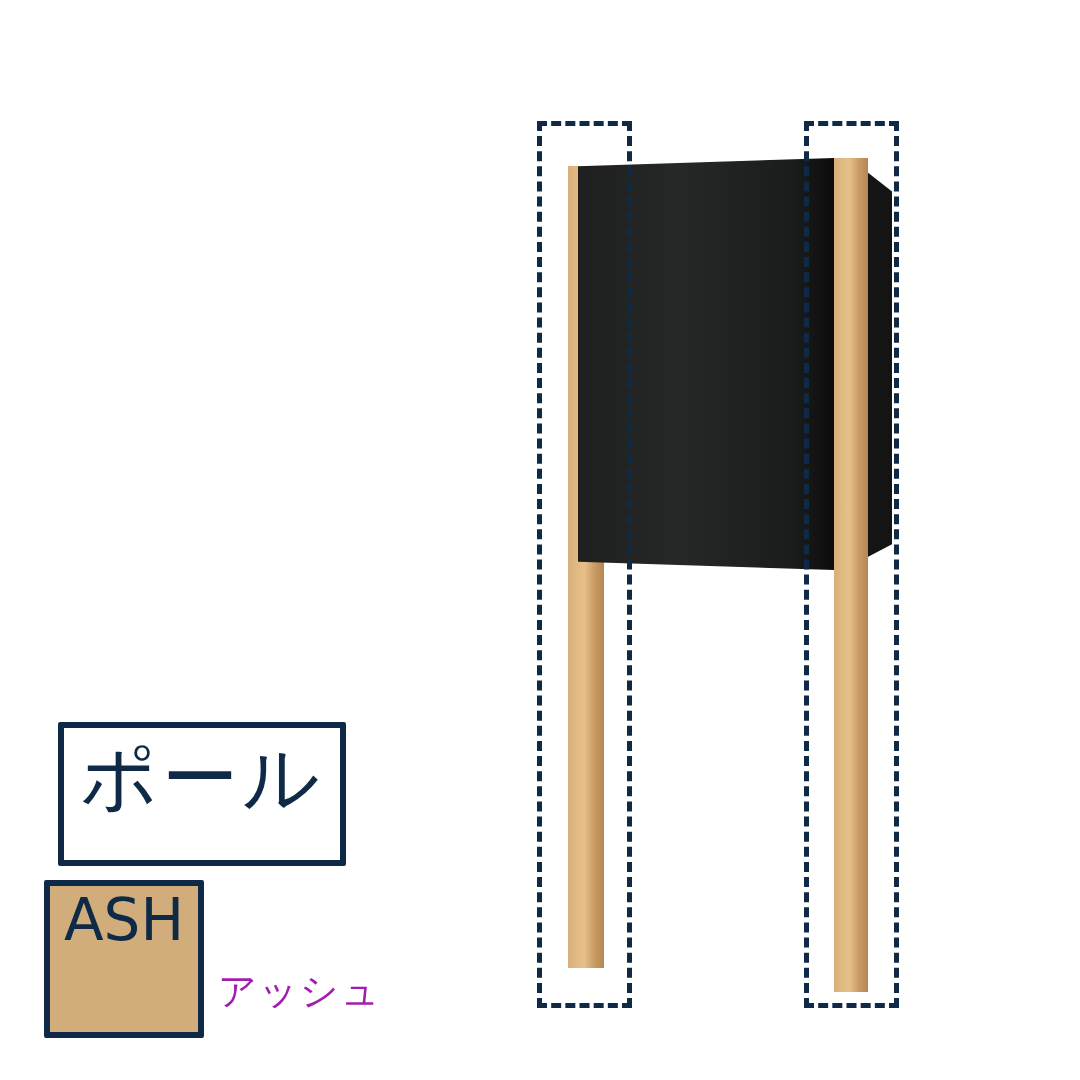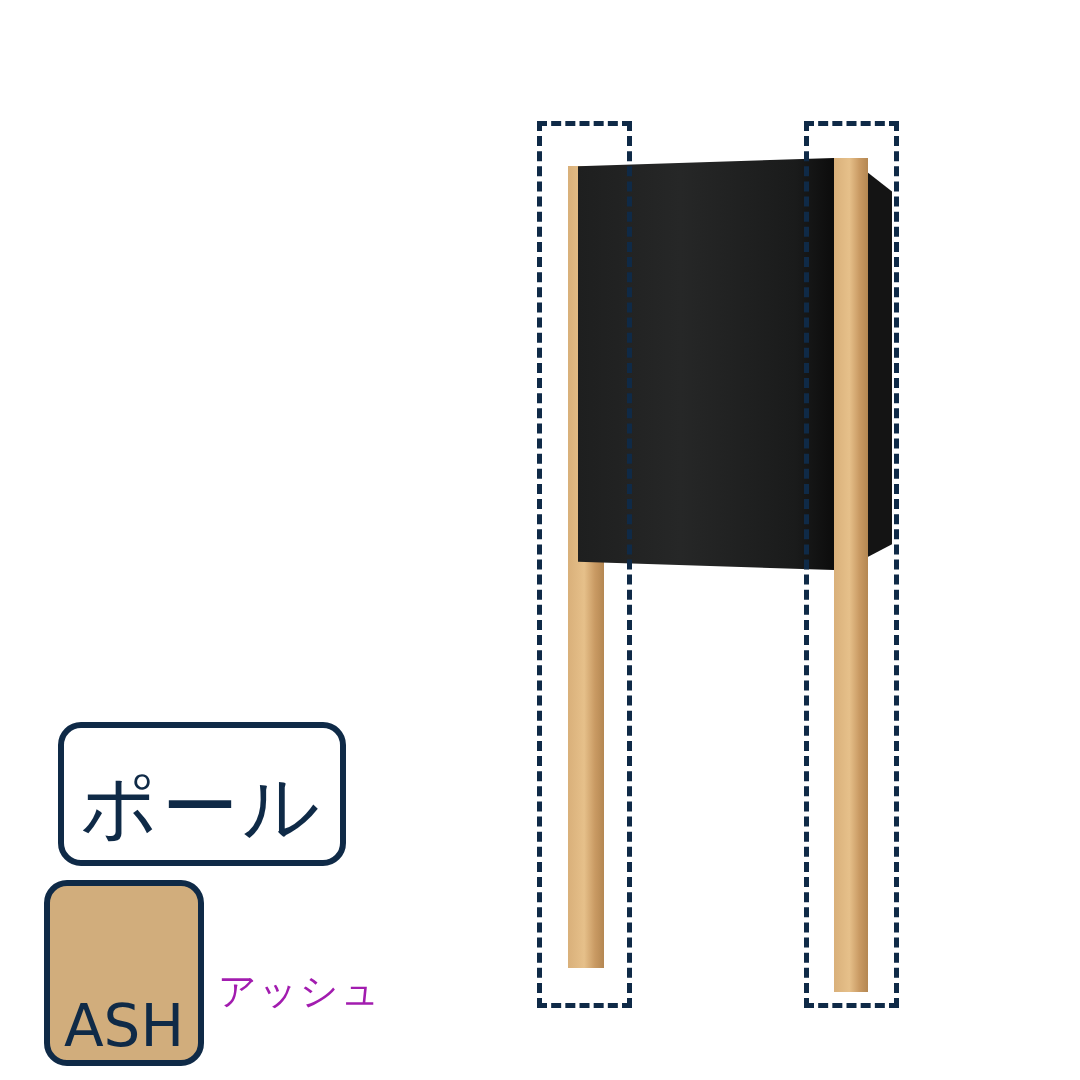--- a/index.html
+++ b/index.html
@@ -1,23 +1,23 @@
 <!DOCTYPE html>
 <html><head>
 <meta charset="utf-8">
 <style>
   html, body { margin: 0; padding: 0; background: #ffffff; }
   .canvas { position: relative; width: 1080px; height: 1080px; background: #ffffff; overflow: hidden; font-family: "DejaVu Sans", sans-serif; }
   .dash { position: absolute; border: 5px dashed #0f2a47; box-sizing: border-box; }
   .pole { position: absolute; background: linear-gradient(90deg, #d9b07a 0%, #e6c08a 45%, #c99a63 75%, #b48752 100%); }
   .box-front { position: absolute; background: linear-gradient(90deg, #1e1f1f 0%, #262727 40%, #1a1b1b 85%, #0c0c0c 100%); }
   .box-side { position: absolute; background: #141414; }
-  .label-box { position: absolute; box-sizing: border-box; border: 6px solid #0f2a47; border-radius: 23px; display: flex; align-items: flex-end; justify-content: center; color: #0f2a47; }
+  .label-box { position: absolute; box-sizing: border-box; border: 6px solid #0f2a47; border-radius: 2px; display: flex; align-items: flex-start; justify-content: center; color: #0f2a47; }
   .pole-label { left: 58px; top: 722px; width: 288px; height: 144px; background: #fff; font-size: 76px; letter-spacing: 4px; }
-  .ash-label { left: 44px; top: 880px; width: 160px; height: 186px; background: #d1ad7c; font-size: 58px; }
+  .ash-label { left: 44px; top: 880px; width: 160px; height: 158px; background: #d1ad7c; font-size: 58px; }
   .ash-kana { position: absolute; left: 218px; top: 966px; font-size: 38px; color: #a21caf; letter-spacing: 2px; }
 </style>
 </head>
 <body>
 
 <div class="canvas">
 
   <div class="box-side" style="left:862px; top:168px; width:30px; height:392px; clip-path: polygon(0 0, 100% 6%, 100% 96%, 0 100%);"></div>
 
   <div class="pole" style="left:568px; top:166px; width:36px; height:802px;"></div>

